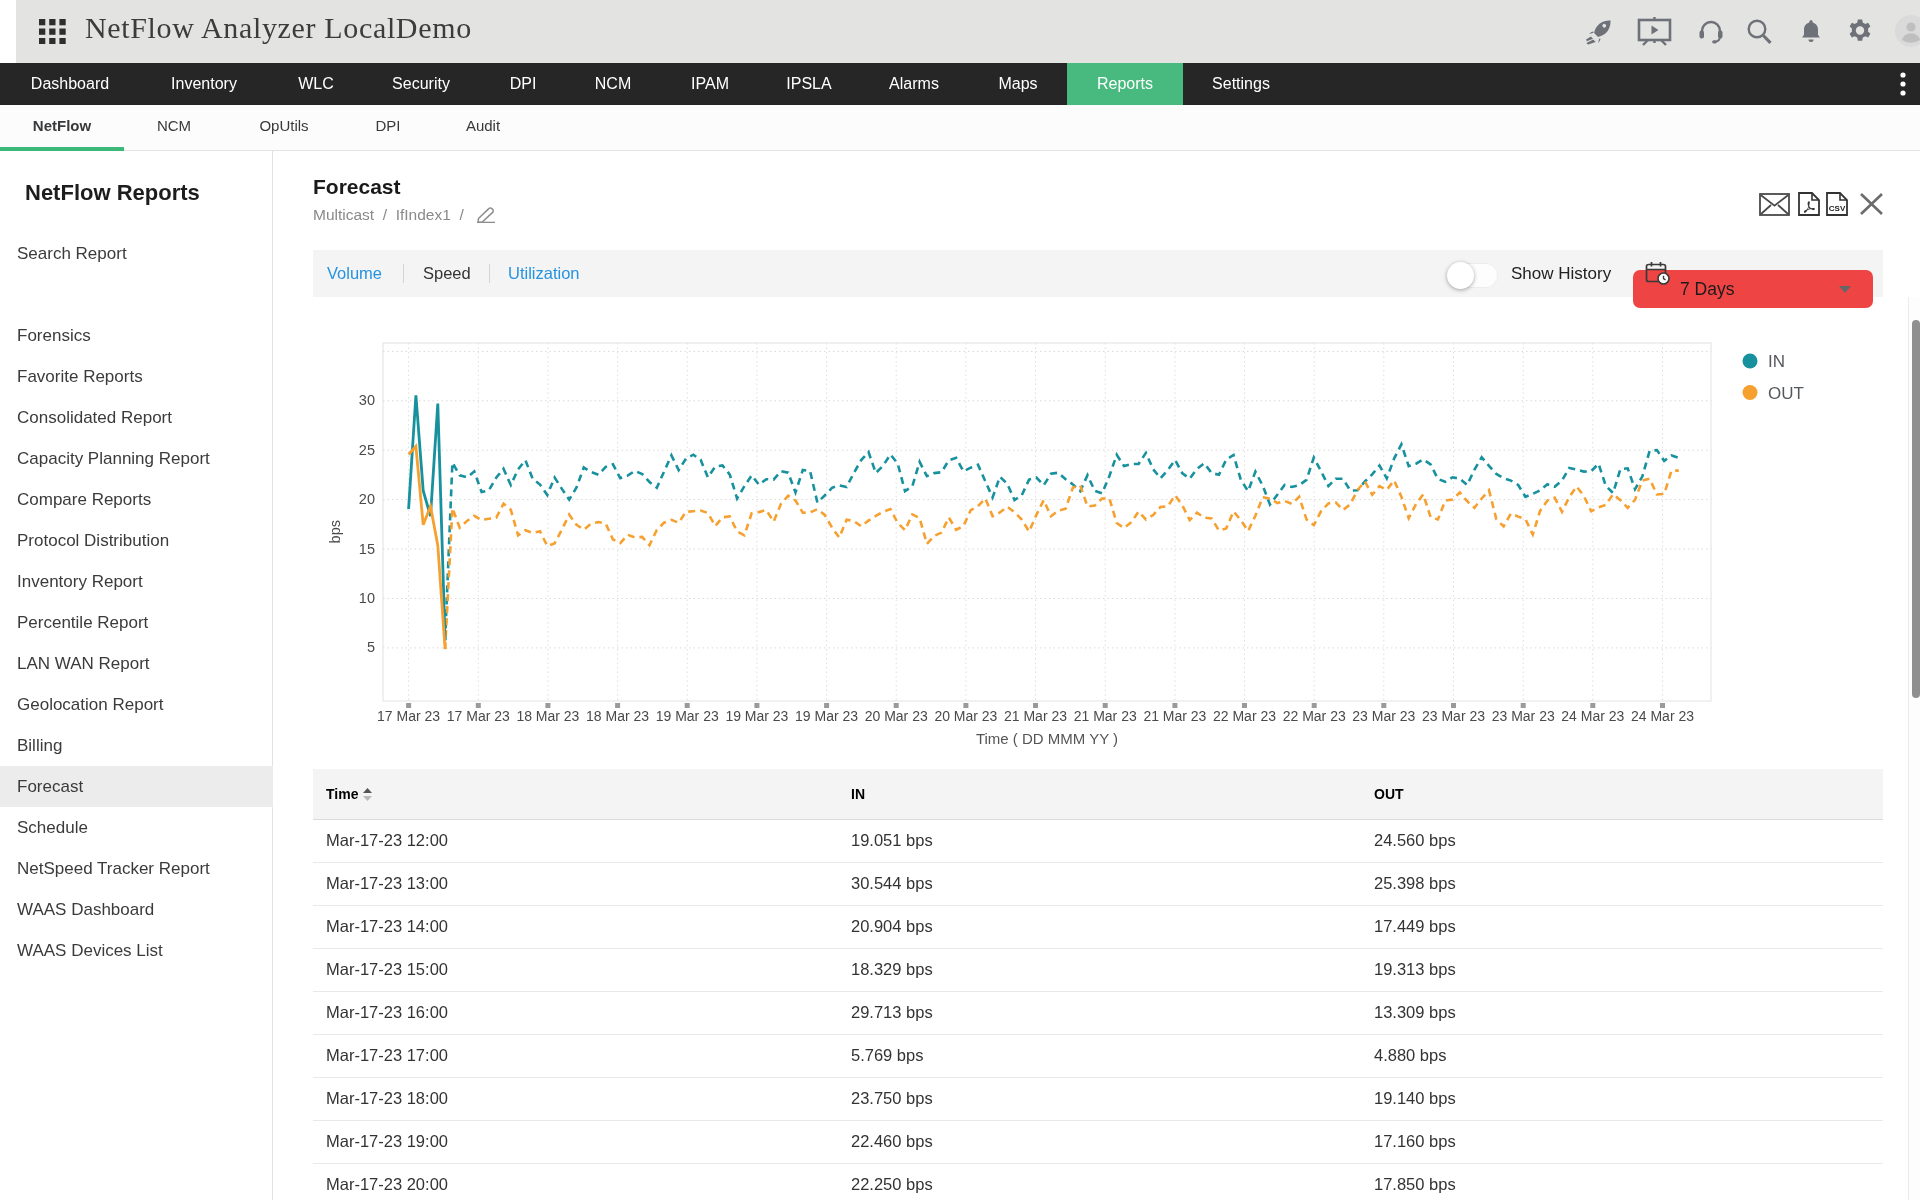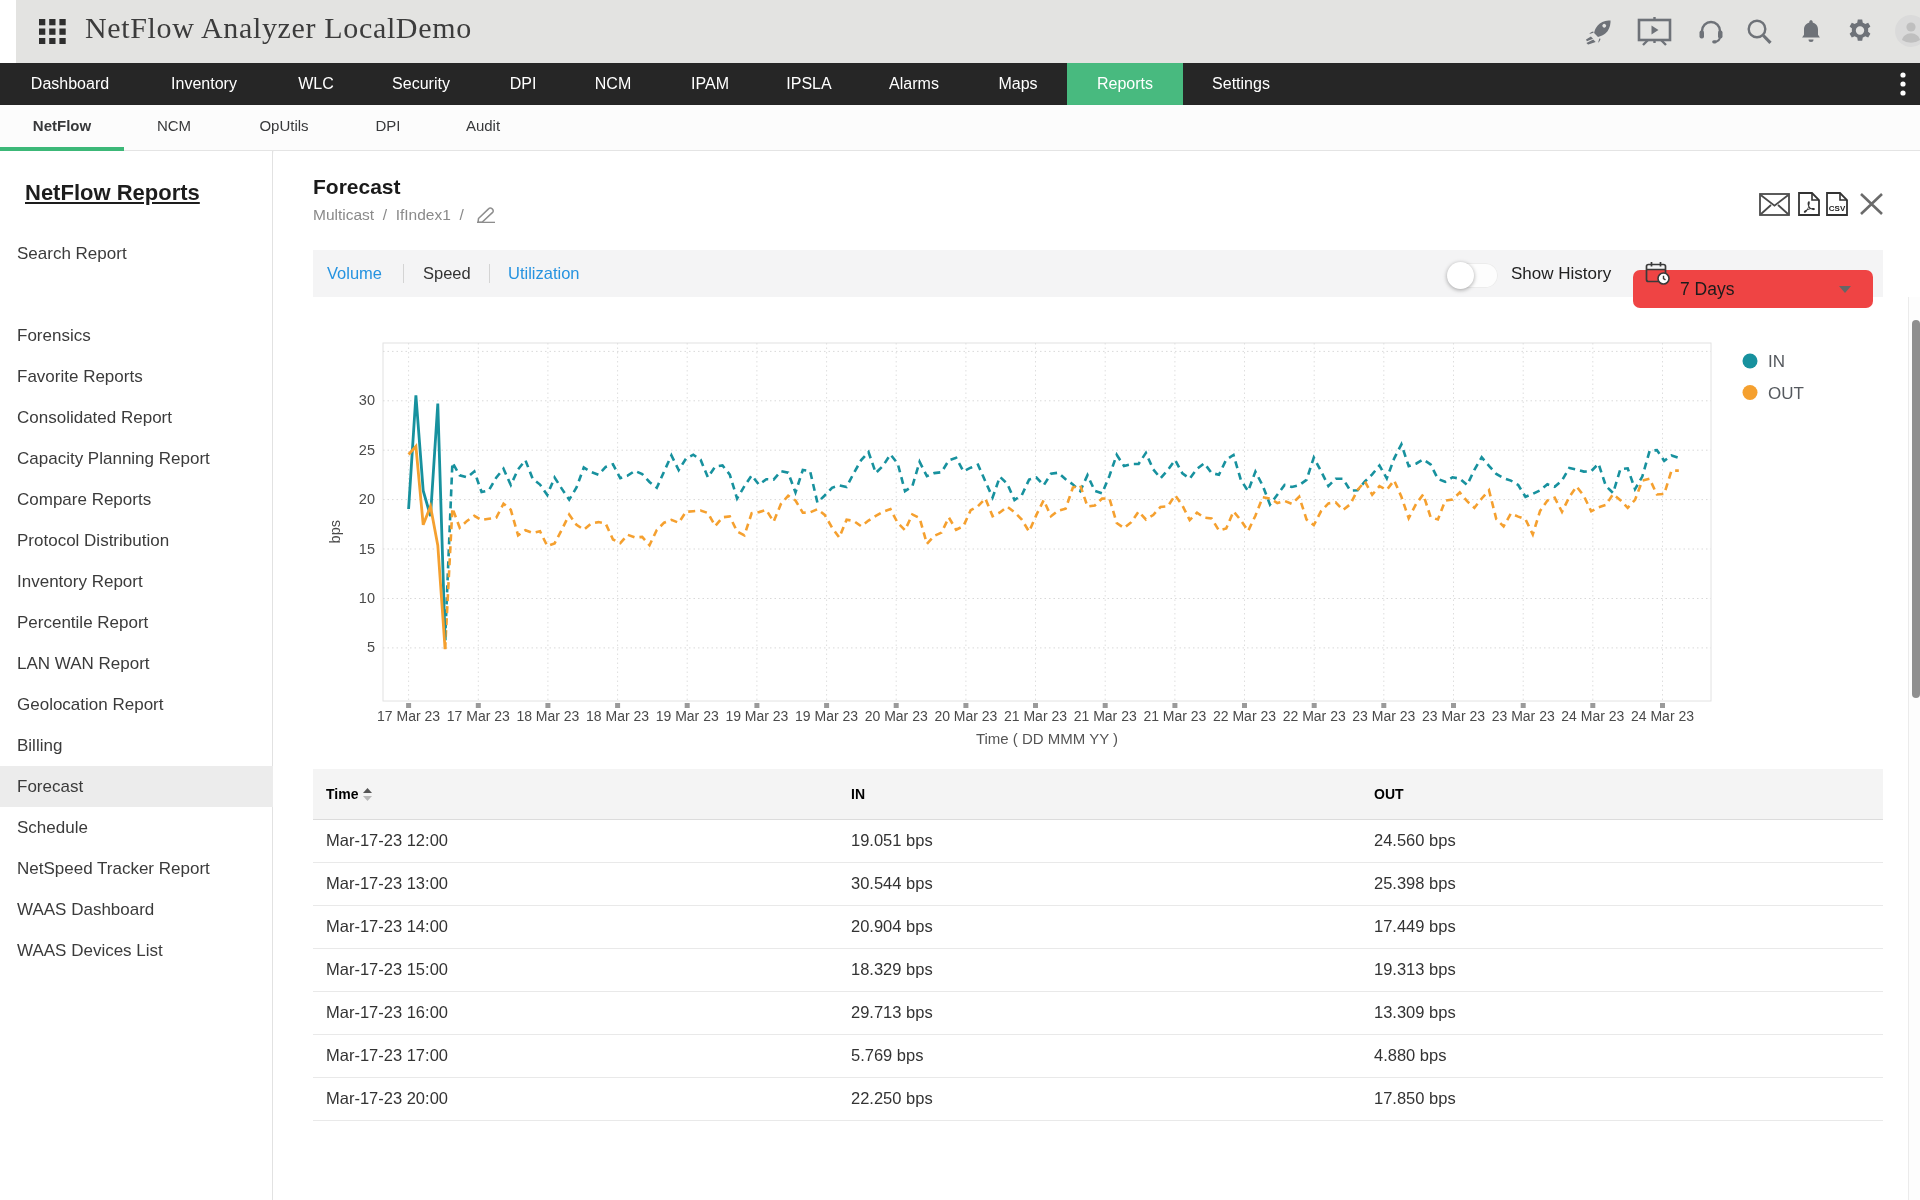--- a/index.html
+++ b/index.html
@@ -2,21 +2,21 @@
 <html><head><meta charset="utf-8"><style>
 * { margin:0; padding:0; box-sizing:border-box; }
 body { width:1920px; height:1200px; overflow:hidden; font-family:"Liberation Sans",sans-serif; background:#fff; position:relative; }
 #hdr { position:absolute; left:16px; top:0; width:1920px; height:63px; background:#e3e3e1; }
 #hdr .title { position:absolute; left:69px; top:11px; font-family:"Liberation Serif",serif; font-size:30px; color:#3c3c3c; letter-spacing:0.65px; }
 #nav { position:absolute; left:0; top:63px; width:1920px; height:42px; background:#262626; }
 .nvi { position:absolute; top:0; line-height:42px; color:#fff; font-size:16px; transform:translateX(-50%); white-space:nowrap; }
 #sub { position:absolute; left:0; top:105px; width:1920px; height:46px; background:#fcfcfc; border-bottom:1px solid #e4e4e4; box-shadow:0 1px 3px rgba(0,0,0,0.05); }
 .sbi { position:absolute; top:0; line-height:42px; color:#38393b; font-size:15px; transform:translateX(-50%); white-space:nowrap; }
 #side { position:absolute; left:0; top:151px; width:273px; height:1049px; background:#fff; border-right:1px solid #e2e2e2; }
-#side h2 { position:absolute; left:25px; top:178px; font-size:22px; color:#1d1d1d; font-weight:bold;text-decoration:underline; }
+#side h2 { position:absolute; left:25px; top:178px; font-size:22px; color:#1d1d1d; font-weight:bold; }
 .sdi { position:absolute; left:0; padding-left:17px; width:273px; height:41px; line-height:41px; font-size:17px; color:#3b3b3b; white-space:nowrap; }
 .sdi.act { background:#ececec; }
 #main { position:absolute; left:274px; top:151px; width:1646px; height:1049px; background:#fff; }
 h1 { position:absolute; left:39px; top:24px; font-size:21px; color:#1a1a1a; }
 #crumb { position:absolute; left:39px; top:55px; font-size:15.5px; color:#8a8a8a; }
 #strip { position:absolute; left:39px; top:99px; width:1570px; height:47px; background:#f4f4f5; }
 .tab { position:absolute; top:0; line-height:47px; font-size:16.5px; }
 .sep { position:absolute; top:14px; width:1px; height:19px; background:#d4d4d4; }
 #toggle { position:absolute; left:1134px; top:13px; width:51px; height:25px; background:#fdfdfd; border-radius:13px; box-shadow:inset 0 0 0 1px #ececec; }
 #toggle .knob { position:absolute; left:0px; top:-1px; width:27px; height:27px; background:#fff; border-radius:50%; box-shadow:0 1px 4px rgba(0,0,0,0.35); }
@@ -289,20 +289,30 @@
           <td>Mar-17-23 16:00</td>
           <td>29.713 bps</td>
           <td>13.309 bps</td>
         </tr>
         <tr>
           <td>Mar-17-23 17:00</td>
           <td>5.769 bps</td>
           <td>4.880 bps</td>
         </tr>
         <tr>
+          <td>Mar-17-23 18:00</td>
+          <td>23.750 bps</td>
+          <td>19.140 bps</td>
+        </tr>
+        <tr>
+          <td>Mar-17-23 19:00</td>
+          <td>22.460 bps</td>
+          <td>17.160 bps</td>
+        </tr>
+        <tr>
           <td>Mar-17-23 20:00</td>
           <td>22.250 bps</td>
           <td>17.850 bps</td>
         </tr>
 </tbody>
     </table>
 </div>
 <svg width="31" height="23" viewBox="0 0 31 23" style="position:absolute;left:1759px;top:193px">
     <g fill="none" stroke="#4a4a4a" stroke-width="1.8">
       <rect x="1" y="1" width="29" height="21"></rect>

